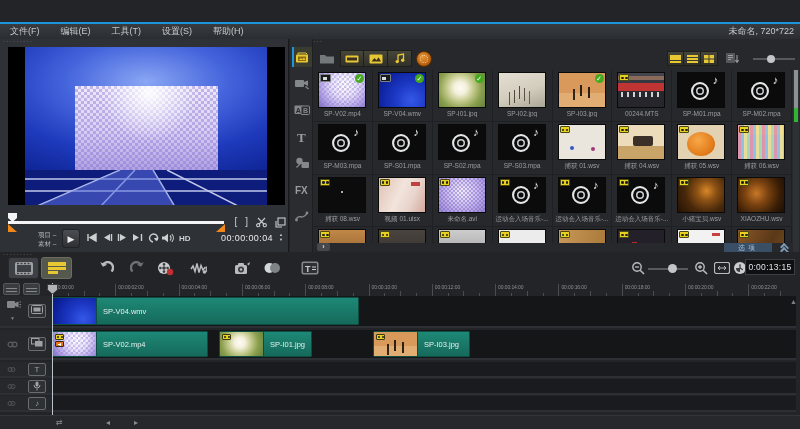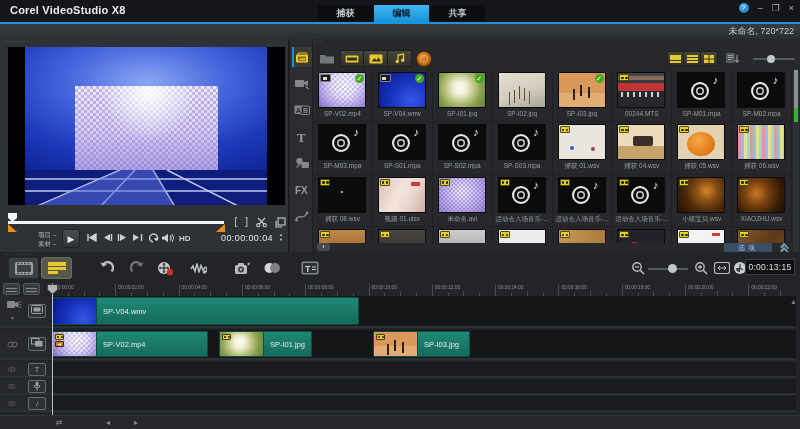--- a/index.html
+++ b/index.html
@@ -208,37 +208,30 @@
      clip-path:polygon(0 0,100% 0,100% 50%,50% 100%,0 50%); z-index:6;}
   #tlbottom { position:absolute; left:0; top:163px; width:800px; height:14px; background:#26282b; border-top:1px solid #323539;}
   #tlbottom span { position:absolute; color:#8b8e91; font-size:8px; line-height:13px;}
   #trackscroll { position:absolute; right:3px; top:46px; color:#7e8184; font-size:7px; }
 </style>
 </head>
 <body>
 
 <div id="stage">
 
-  <div id="titlebar">
-    <div id="brand">Corel VideoStudio X8</div>
-    <div id="tabs">
-        <div class="tab">捕获</div>
-        <div class="tab active">编辑</div>
-        <div class="tab">共享</div>
-      </div>
-    <div id="wincontrols">
-      <div id="helpdot">?</div>
-      <span class="winbtn">–</span>
-      <span class="winbtn">❐</span>
-      <span class="winbtn">×</span>
-    </div>
-  </div>
   <div id="blueline"></div>
 
   <div id="menubar">
+    <div id="menus">
+        <span>文件(F)</span>
+        <span>编辑(E)</span>
+        <span>工具(T)</span>
+        <span>设置(S)</span>
+        <span>帮助(H)</span>
+      </div>
     <div id="projectlabel">未命名, 720*722</div>
   </div>
 
   <div id="preview">
     <div class="dots">·········</div>
     <div id="video">
       <div id="vblue">
         <div id="vwall"></div>
         <svg width="242" height="37" style="position:absolute;left:0;top:123px;">
           <rect x="0" y="0" width="242" height="37" fill="#0e1d7c"></rect>

